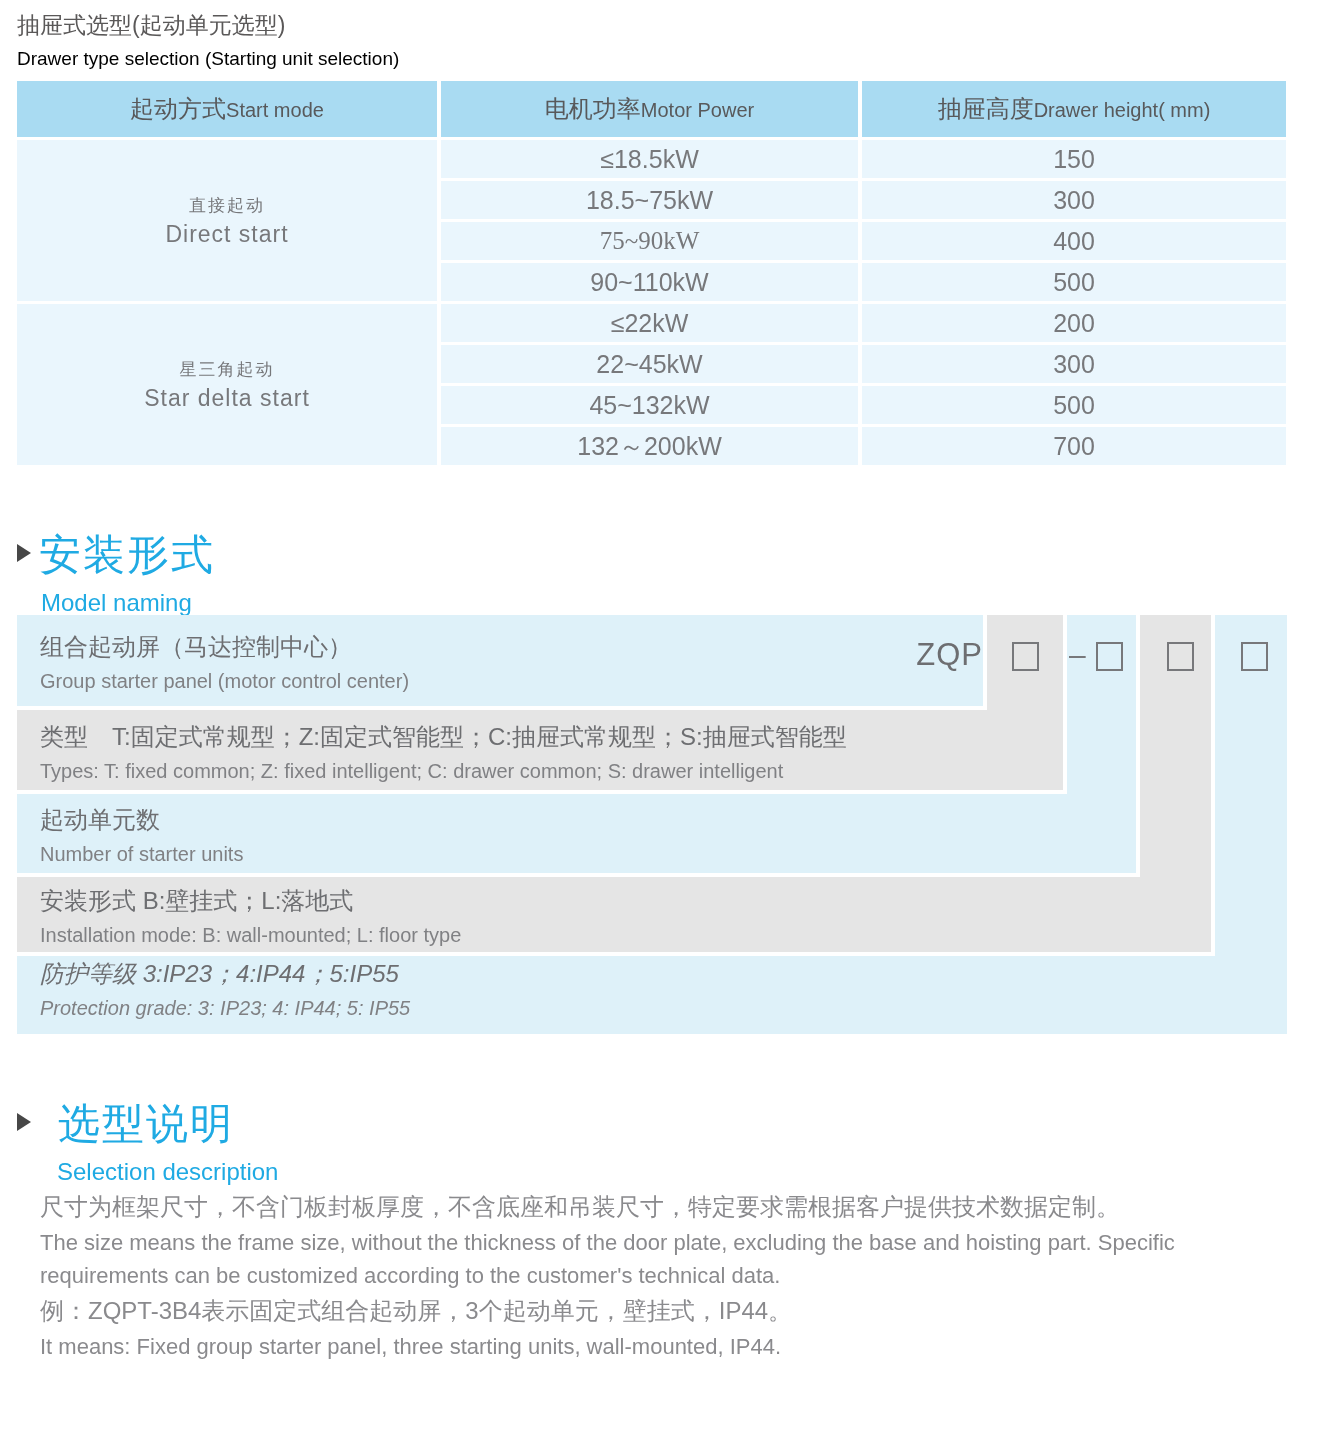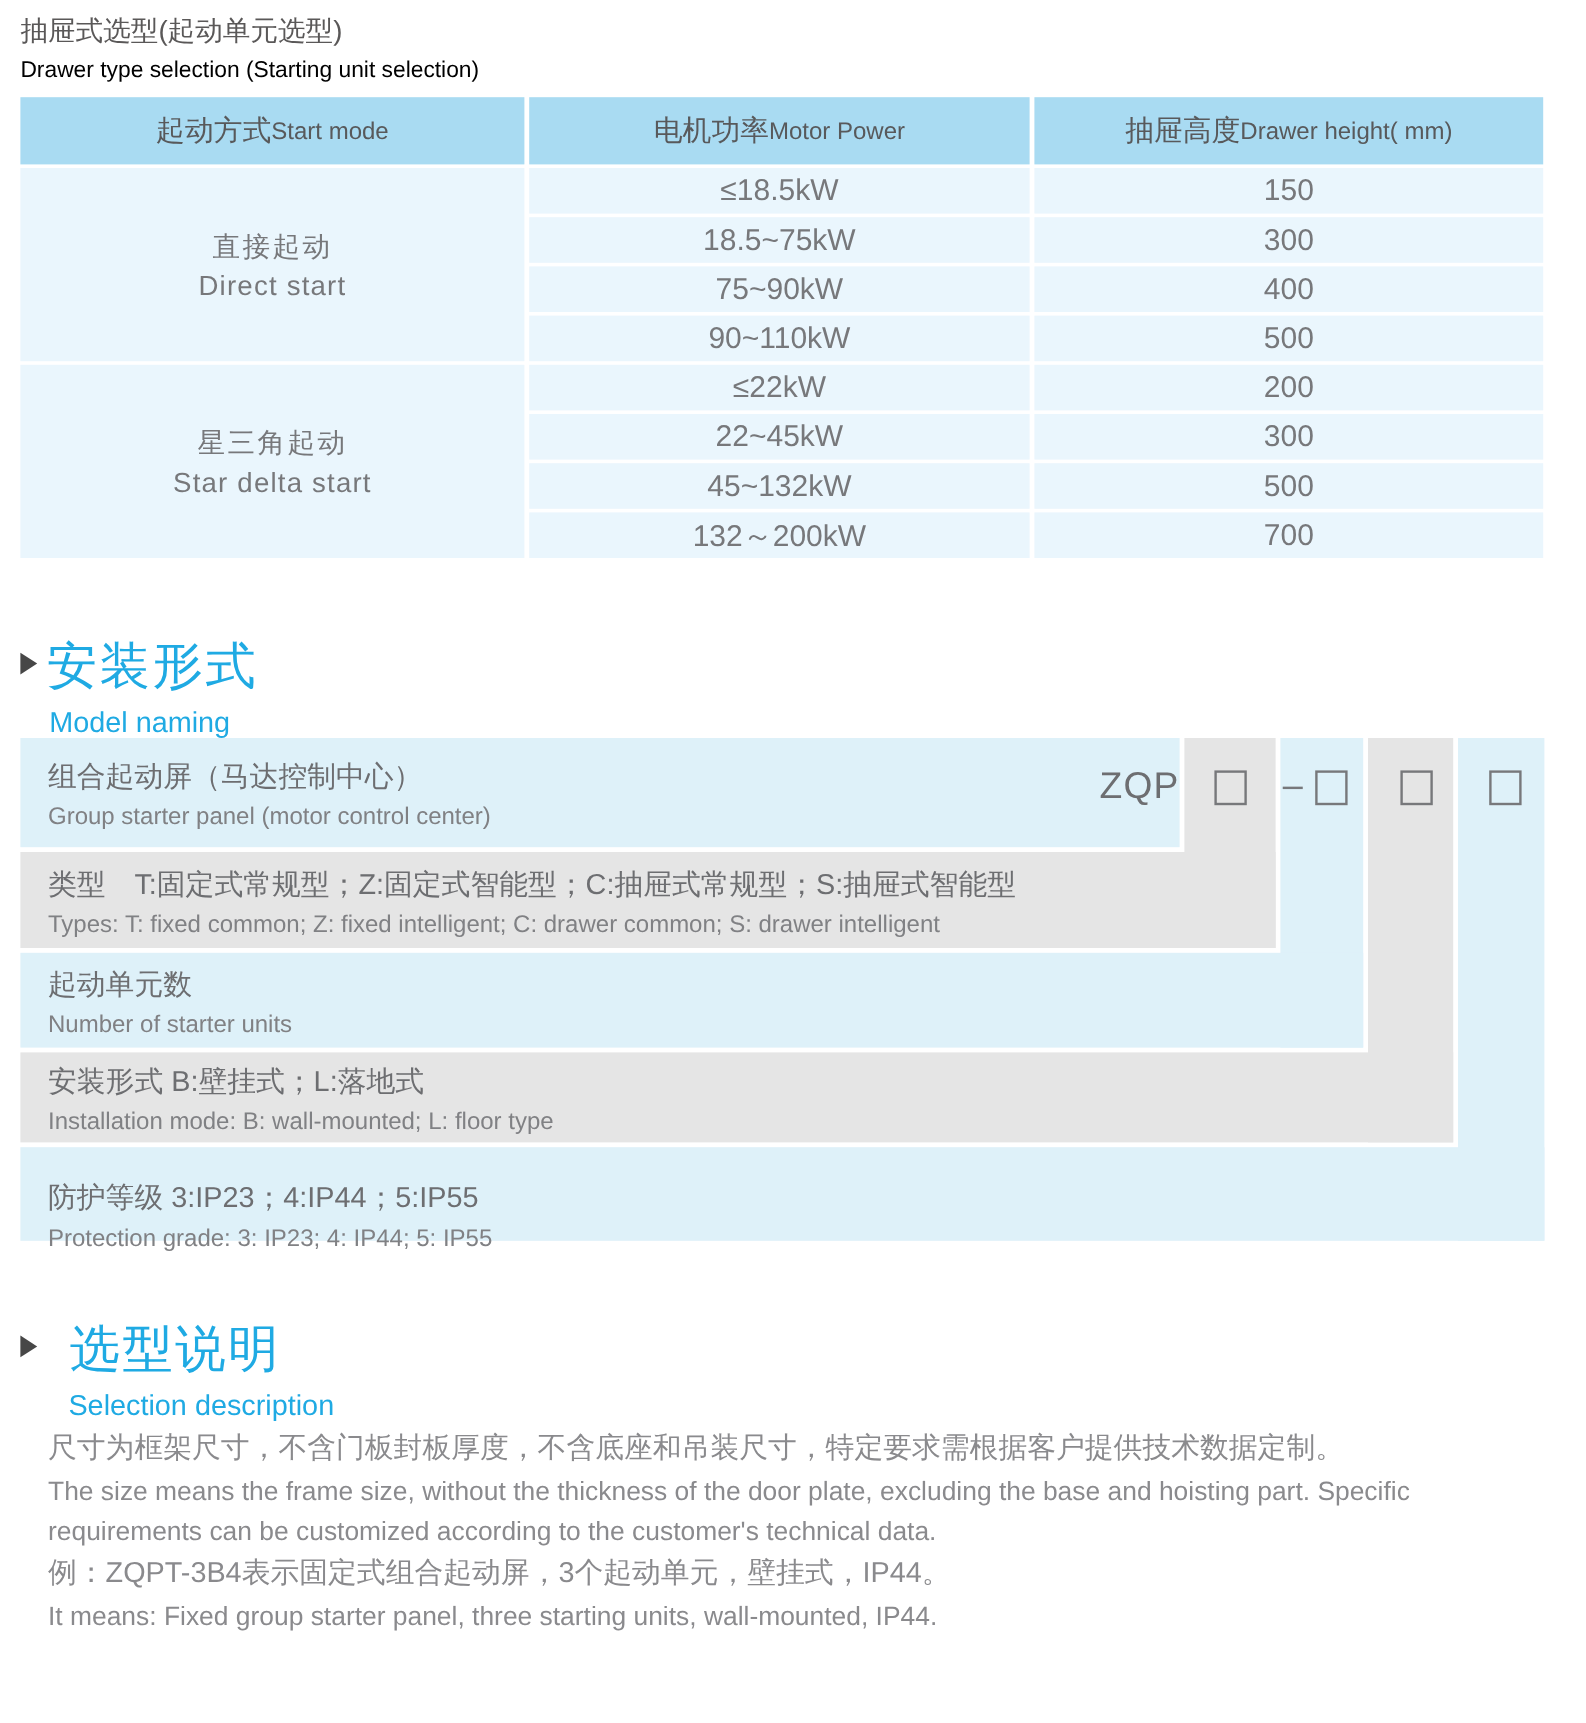--- a/index.html
+++ b/index.html
@@ -16,21 +16,21 @@
              grid-template-columns:420px 417px 424px;
              grid-template-rows:56px repeat(8,38px);
              column-gap:4px;row-gap:3px;}
   .th{background:#a9dbf2;display:flex;flex-direction:row;align-items:center;
       justify-content:center;color:#58595b;}
   .th-cn{font-size:24px;}
   .th-en{font-size:20px;margin-top:2px;}
   .td{background:#eaf6fd;display:flex;align-items:center;justify-content:center;
       color:#77787b;font-size:25px;}
   .group-cell{flex-direction:column;}
-  .group-cn{font-size:23px;letter-spacing:2px;}
+  .group-cn{font-size:17px;letter-spacing:2px;}
   .group-en{font-size:23px;margin-top:4px;letter-spacing:1px;}
 
   
   .section-head{position:absolute;}
   .arrow-icon{position:absolute;left:0;width:0;height:0;
               border-top:9px solid transparent;border-bottom:9px solid transparent;
               border-left:14px solid #474747;}
   .sec-cn{font-size:42px;color:#1faae3;margin-left:22px;letter-spacing:2px;}
   .sec-en{font-size:24px;color:#1faae3;margin-top:6px;}
 
@@ -59,21 +59,21 @@
   #d-col-2{left:1050px;width:69px;height:258px;}
   #d-col-3{left:1123px;width:71px;height:337px;}
   #d-col-4{left:1198px;width:72px;height:419px;}
   .d-text{padding-left:23px;}
   .d-cn{font-size:24px;color:#6d6e71;}
   .d-en{font-size:20px;color:#808184;margin-top:7px;}
   #d-row-1 .d-text{padding-top:16px;}
   #d-row-2 .d-text{padding-top:11px;}
   #d-row-3 .d-text{padding-top:10px;}
   #d-row-4 .d-text{padding-top:8px;}
-  #d-row-5 .d-text{padding-top:26px;}
+  #d-row-5 .d-text{padding-top:2px;font-style:italic;}
   .code-prefix{position:absolute;left:898px;top:22px;width:68px;text-align:right;
                font-size:31px;color:#6d6e71;letter-spacing:1px;}
   .code-box{position:absolute;top:27px;width:23px;height:25px;
             border:2px solid #77787b;background:transparent;}
   #box-1{left:995px;}
   #box-2{left:1079px;}
   #box-3{left:1150px;}
   #box-4{left:1224px;}
   .code-dash{position:absolute;left:1052px;top:23px;font-size:30px;color:#77787b;}
 
@@ -105,21 +105,21 @@
   </div>
 
   <div class="td group-cell" style="grid-column:1;grid-row:2 / span 4;">
     <div class="group-cn">直接起动</div>
     <div class="group-en">Direct start</div>
   </div>
   <div class="td" style="grid-column:2;grid-row:2;">≤18.5kW</div>
   <div class="td" style="grid-column:3;grid-row:2;">150</div>
   <div class="td" style="grid-column:2;grid-row:3;">18.5~75kW</div>
   <div class="td" style="grid-column:3;grid-row:3;">300</div>
-  <div class="td" style="grid-column:2;grid-row:4;">75~90kW</div>
+  <div class="td" style="grid-column:2;grid-row:4;font-family:Liberation Serif, serif;">75~90kW</div>
   <div class="td" style="grid-column:3;grid-row:4;">400</div>
   <div class="td" style="grid-column:2;grid-row:5;">90~110kW</div>
   <div class="td" style="grid-column:3;grid-row:5;">500</div>
 
   <div class="td group-cell" style="grid-column:1;grid-row:6 / span 4;">
     <div class="group-cn">星三角起动</div>
     <div class="group-en">Star delta start</div>
   </div>
   <div class="td" style="grid-column:2;grid-row:6;">≤22kW</div>
   <div class="td" style="grid-column:3;grid-row:6;">200</div>

